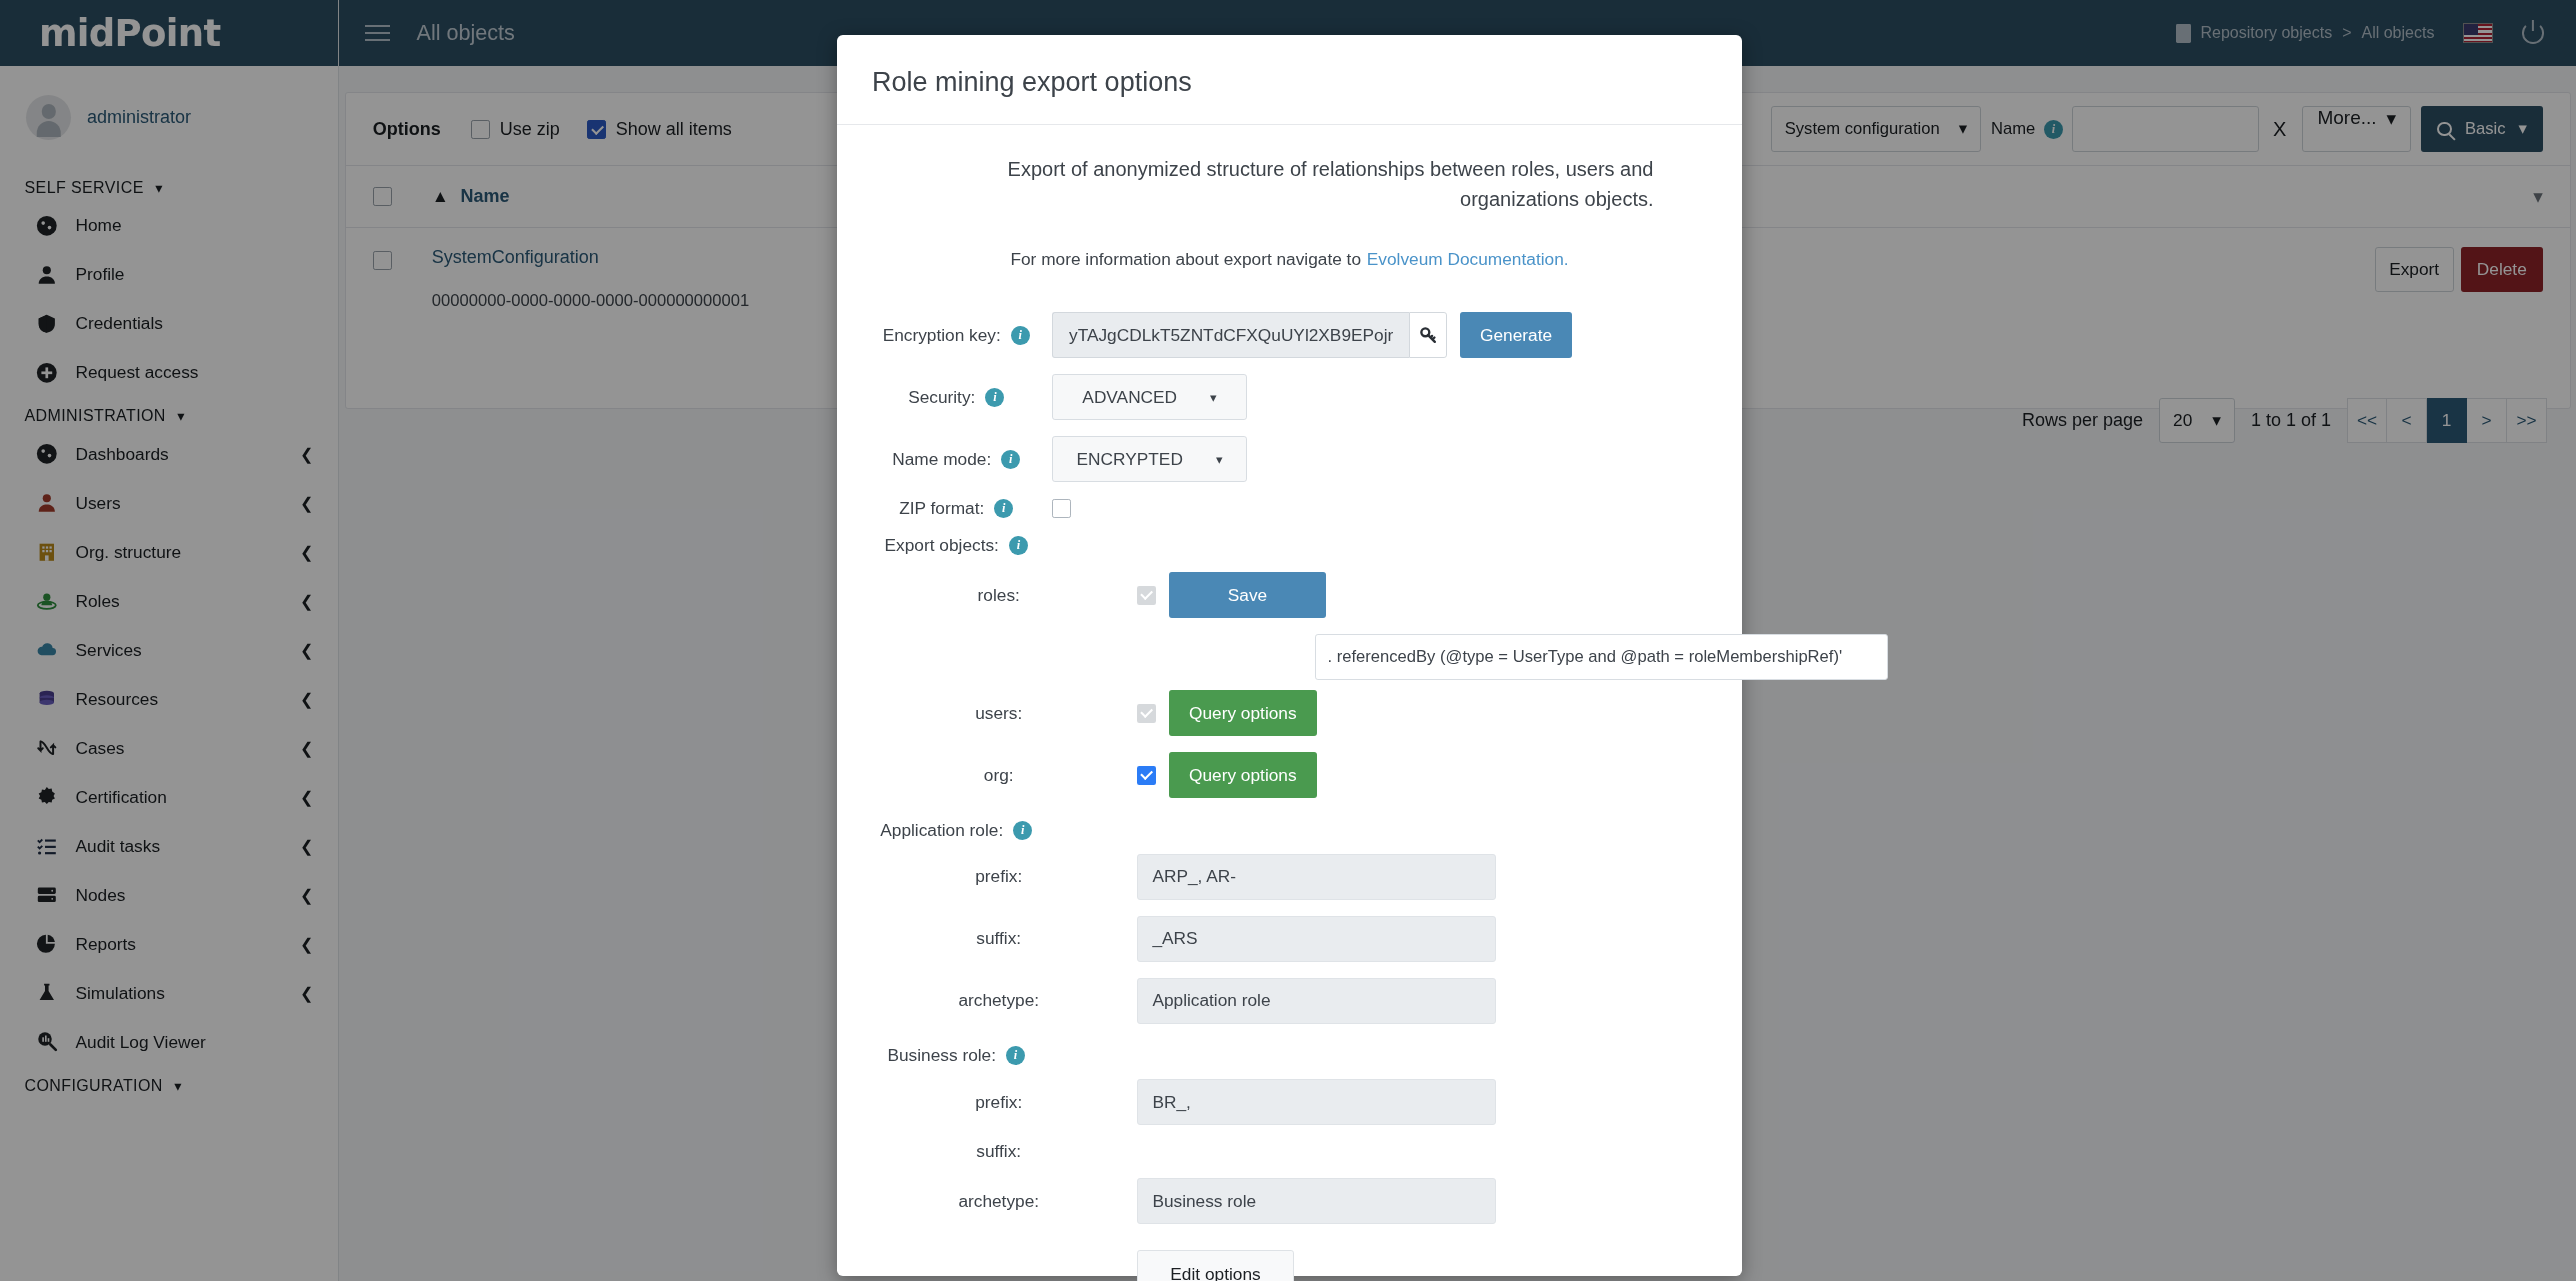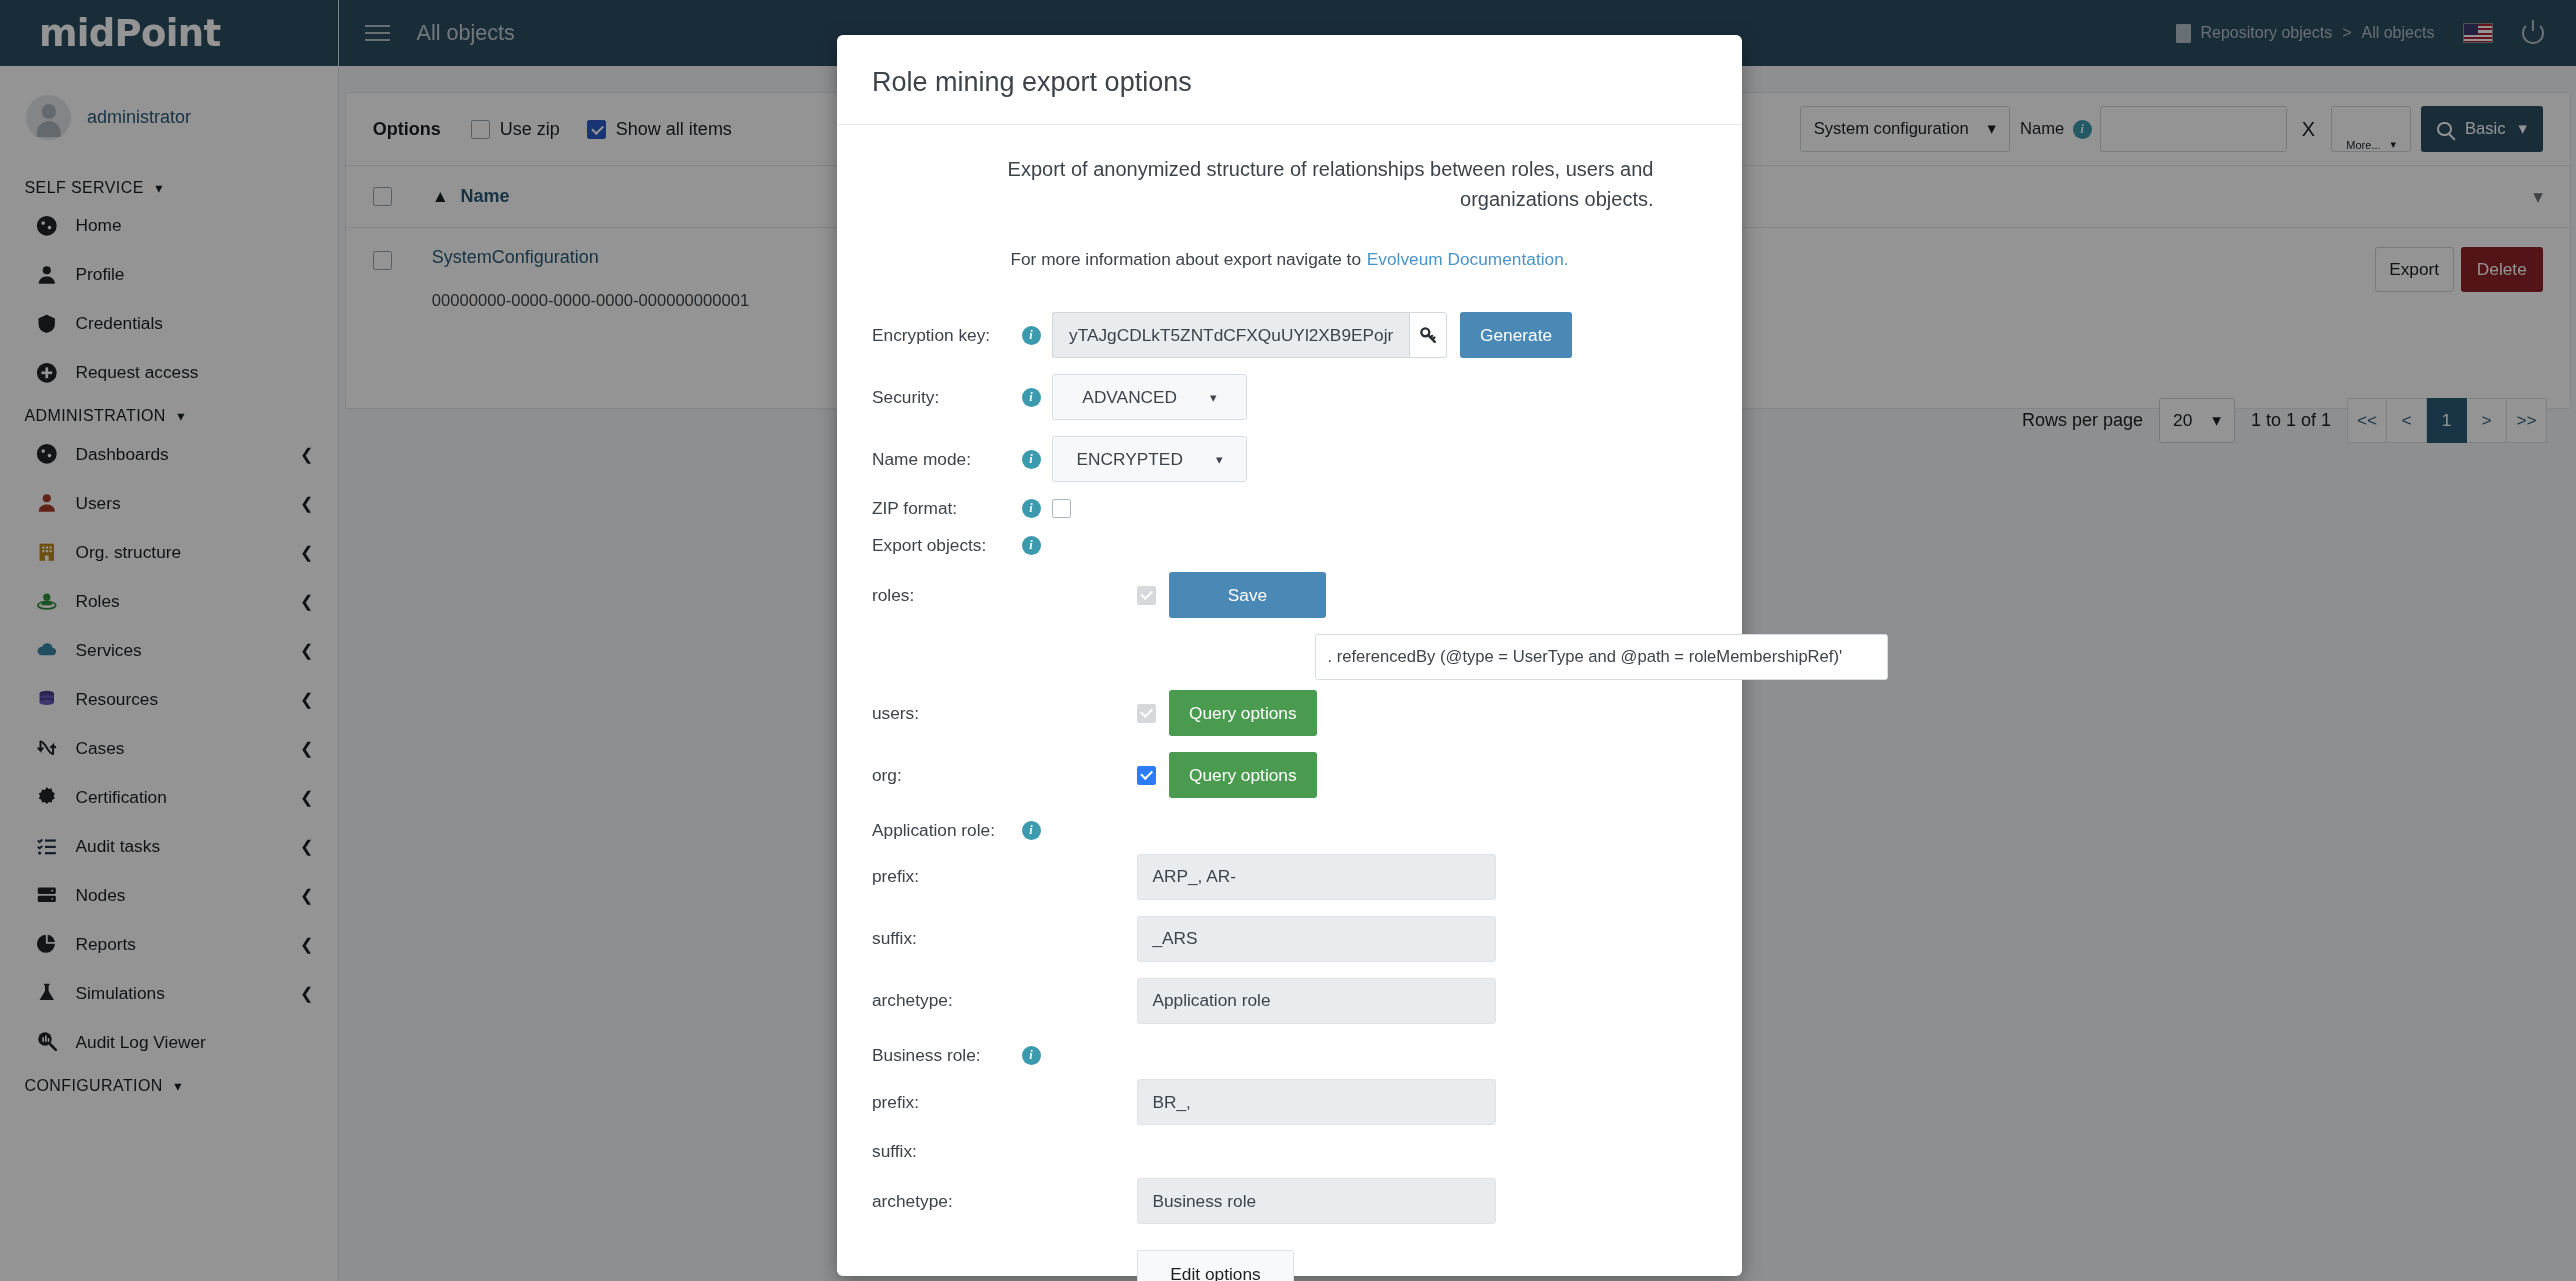--- a/index.html
+++ b/index.html
@@ -140,21 +140,21 @@
     color: #fff; font-size: 12.3px; font-style: italic; font-weight: 700;
     display: flex; align-items: center; justify-content: center; flex: none;
     font-family: "Liberation Serif", serif;
   }
   .txt-input {
     height: 46px; width: 187px; border: 0.7px solid #ced4da; border-radius: 2.9px; background: #fff;
   }
   .x-btn { font-size: 20px; color: #1b1f23; padding: 0 5.8px; cursor: pointer; }
   .more-btn {
     height: 46px; border: 0.7px solid #ced4da; border-radius: 2.9px; background: #fff;
-    display: flex; align-items: flex-end; gap: 10px; padding: 0 14.4px; font-size: 11px; color: #1b1f23;
+    display: flex; align-items: flex-start; gap: 10px; padding: 0 14.4px; font-size: 19px; color: #1b1f23;
   }
   .basic-btn {
     height: 46px; background: #2b4e63; color: #fff; border-radius: 2.9px;
     display: flex; align-items: center; gap: 13px; padding: 0 16px; font-size: 16.6px;
   }
   .mag {
     width: 14.4px; height: 14.4px; border: 2.2px solid #fff; border-radius: 50%; position: relative;
   }
   .mag::after {
     content: ""; position: absolute; right: -5.8px; bottom: -4.3px;
@@ -220,21 +220,21 @@
   }
   .modal-link-row {
     text-align: center; font-size: 17.3px; color: #3d434a; margin-top: 35px;
   }
   .modal-link-row a { color: #4a93c9; text-decoration: none; margin-left: 5.8px; }
 
   .form { margin-top: 42px; }
   .frow { display: flex; align-items: center; margin-bottom: 16px; }
   .flabel {
     width: 180px; text-align: right; font-size: 17.3px; color: #3d434a;
-    padding-right: 11.5px; display: flex; justify-content: space-between; align-items: center; gap: 10px;
+    padding-right: 11.5px; display: flex; justify-content: center; align-items: center; gap: 10px;
   }
   .flabel.indent-1 { width: 265px; }
   .flabel.indent-2 { width: 265px; }
   .fctl { display: flex; align-items: center; gap: 13px; }
 
   .key-wrap { display: flex; height: 46px; width: 395px; }
   .key-input {
     flex: 1; background: #e9ecef; border: 0.7px solid #d3d8dd; border-right: none;
     border-radius: 2.9px 0 0 2.9px; display: flex; align-items: center;
     padding: 0 16px; font-size: 17.3px; color: #3d434a;

